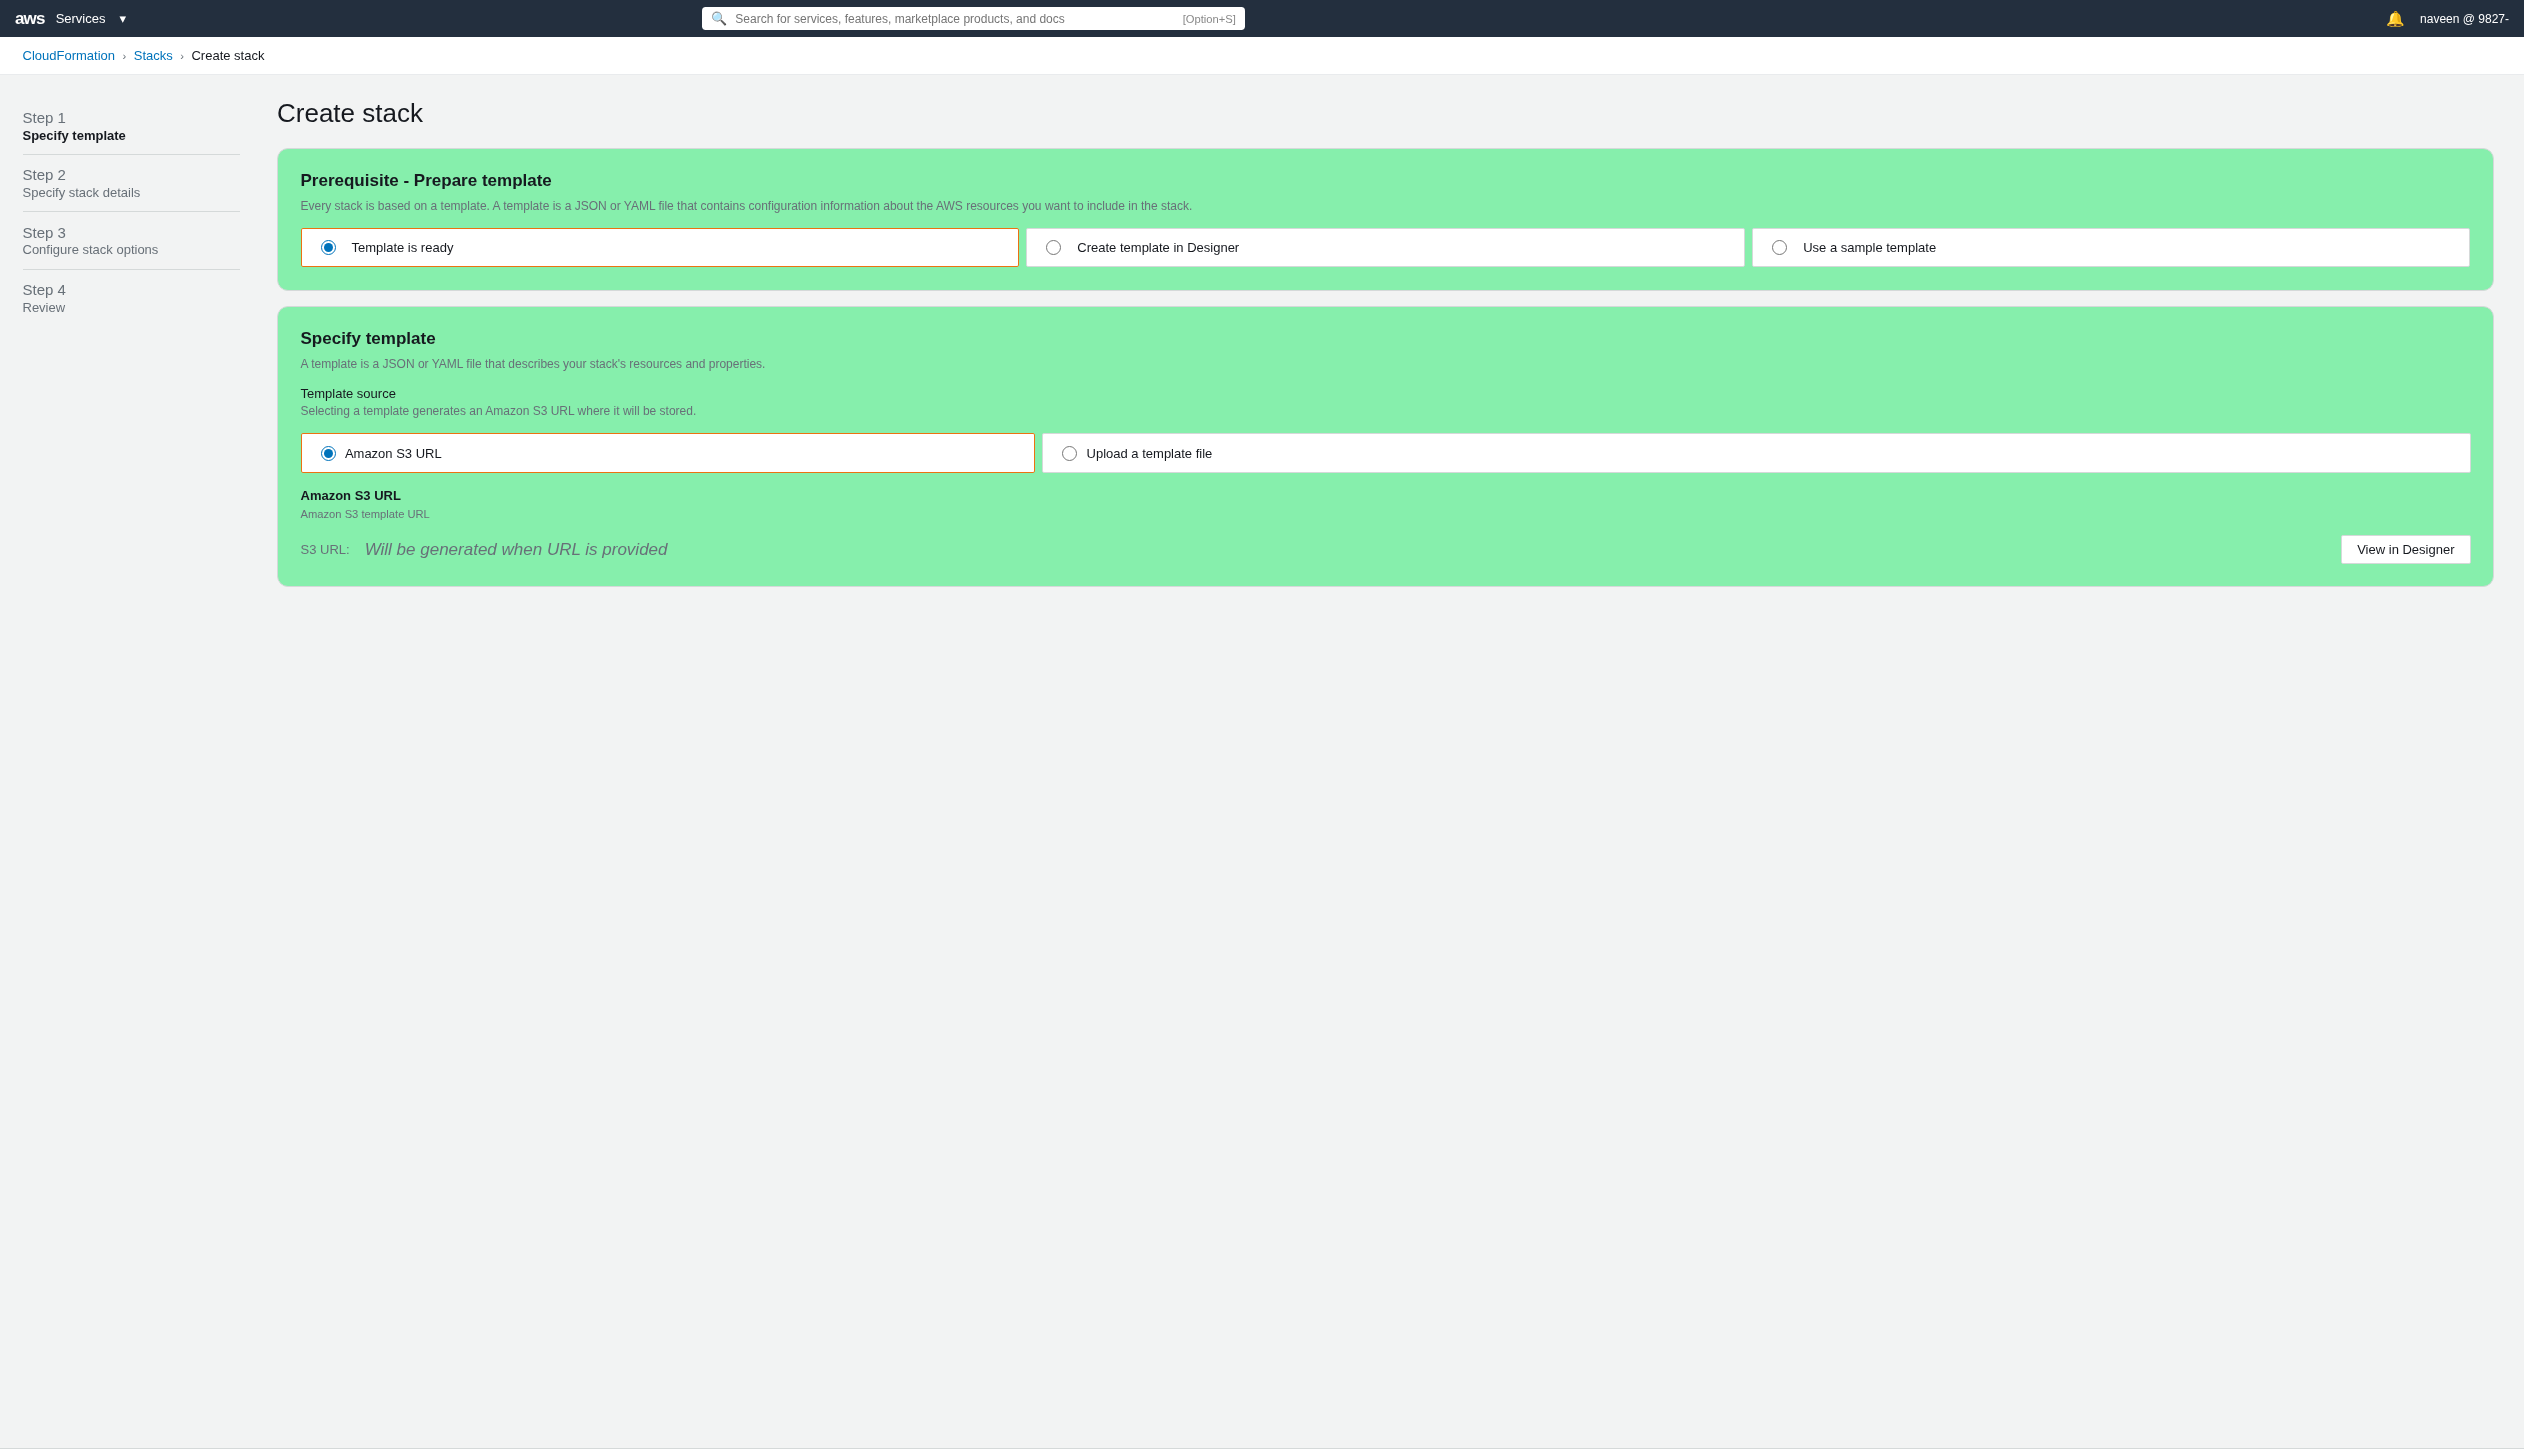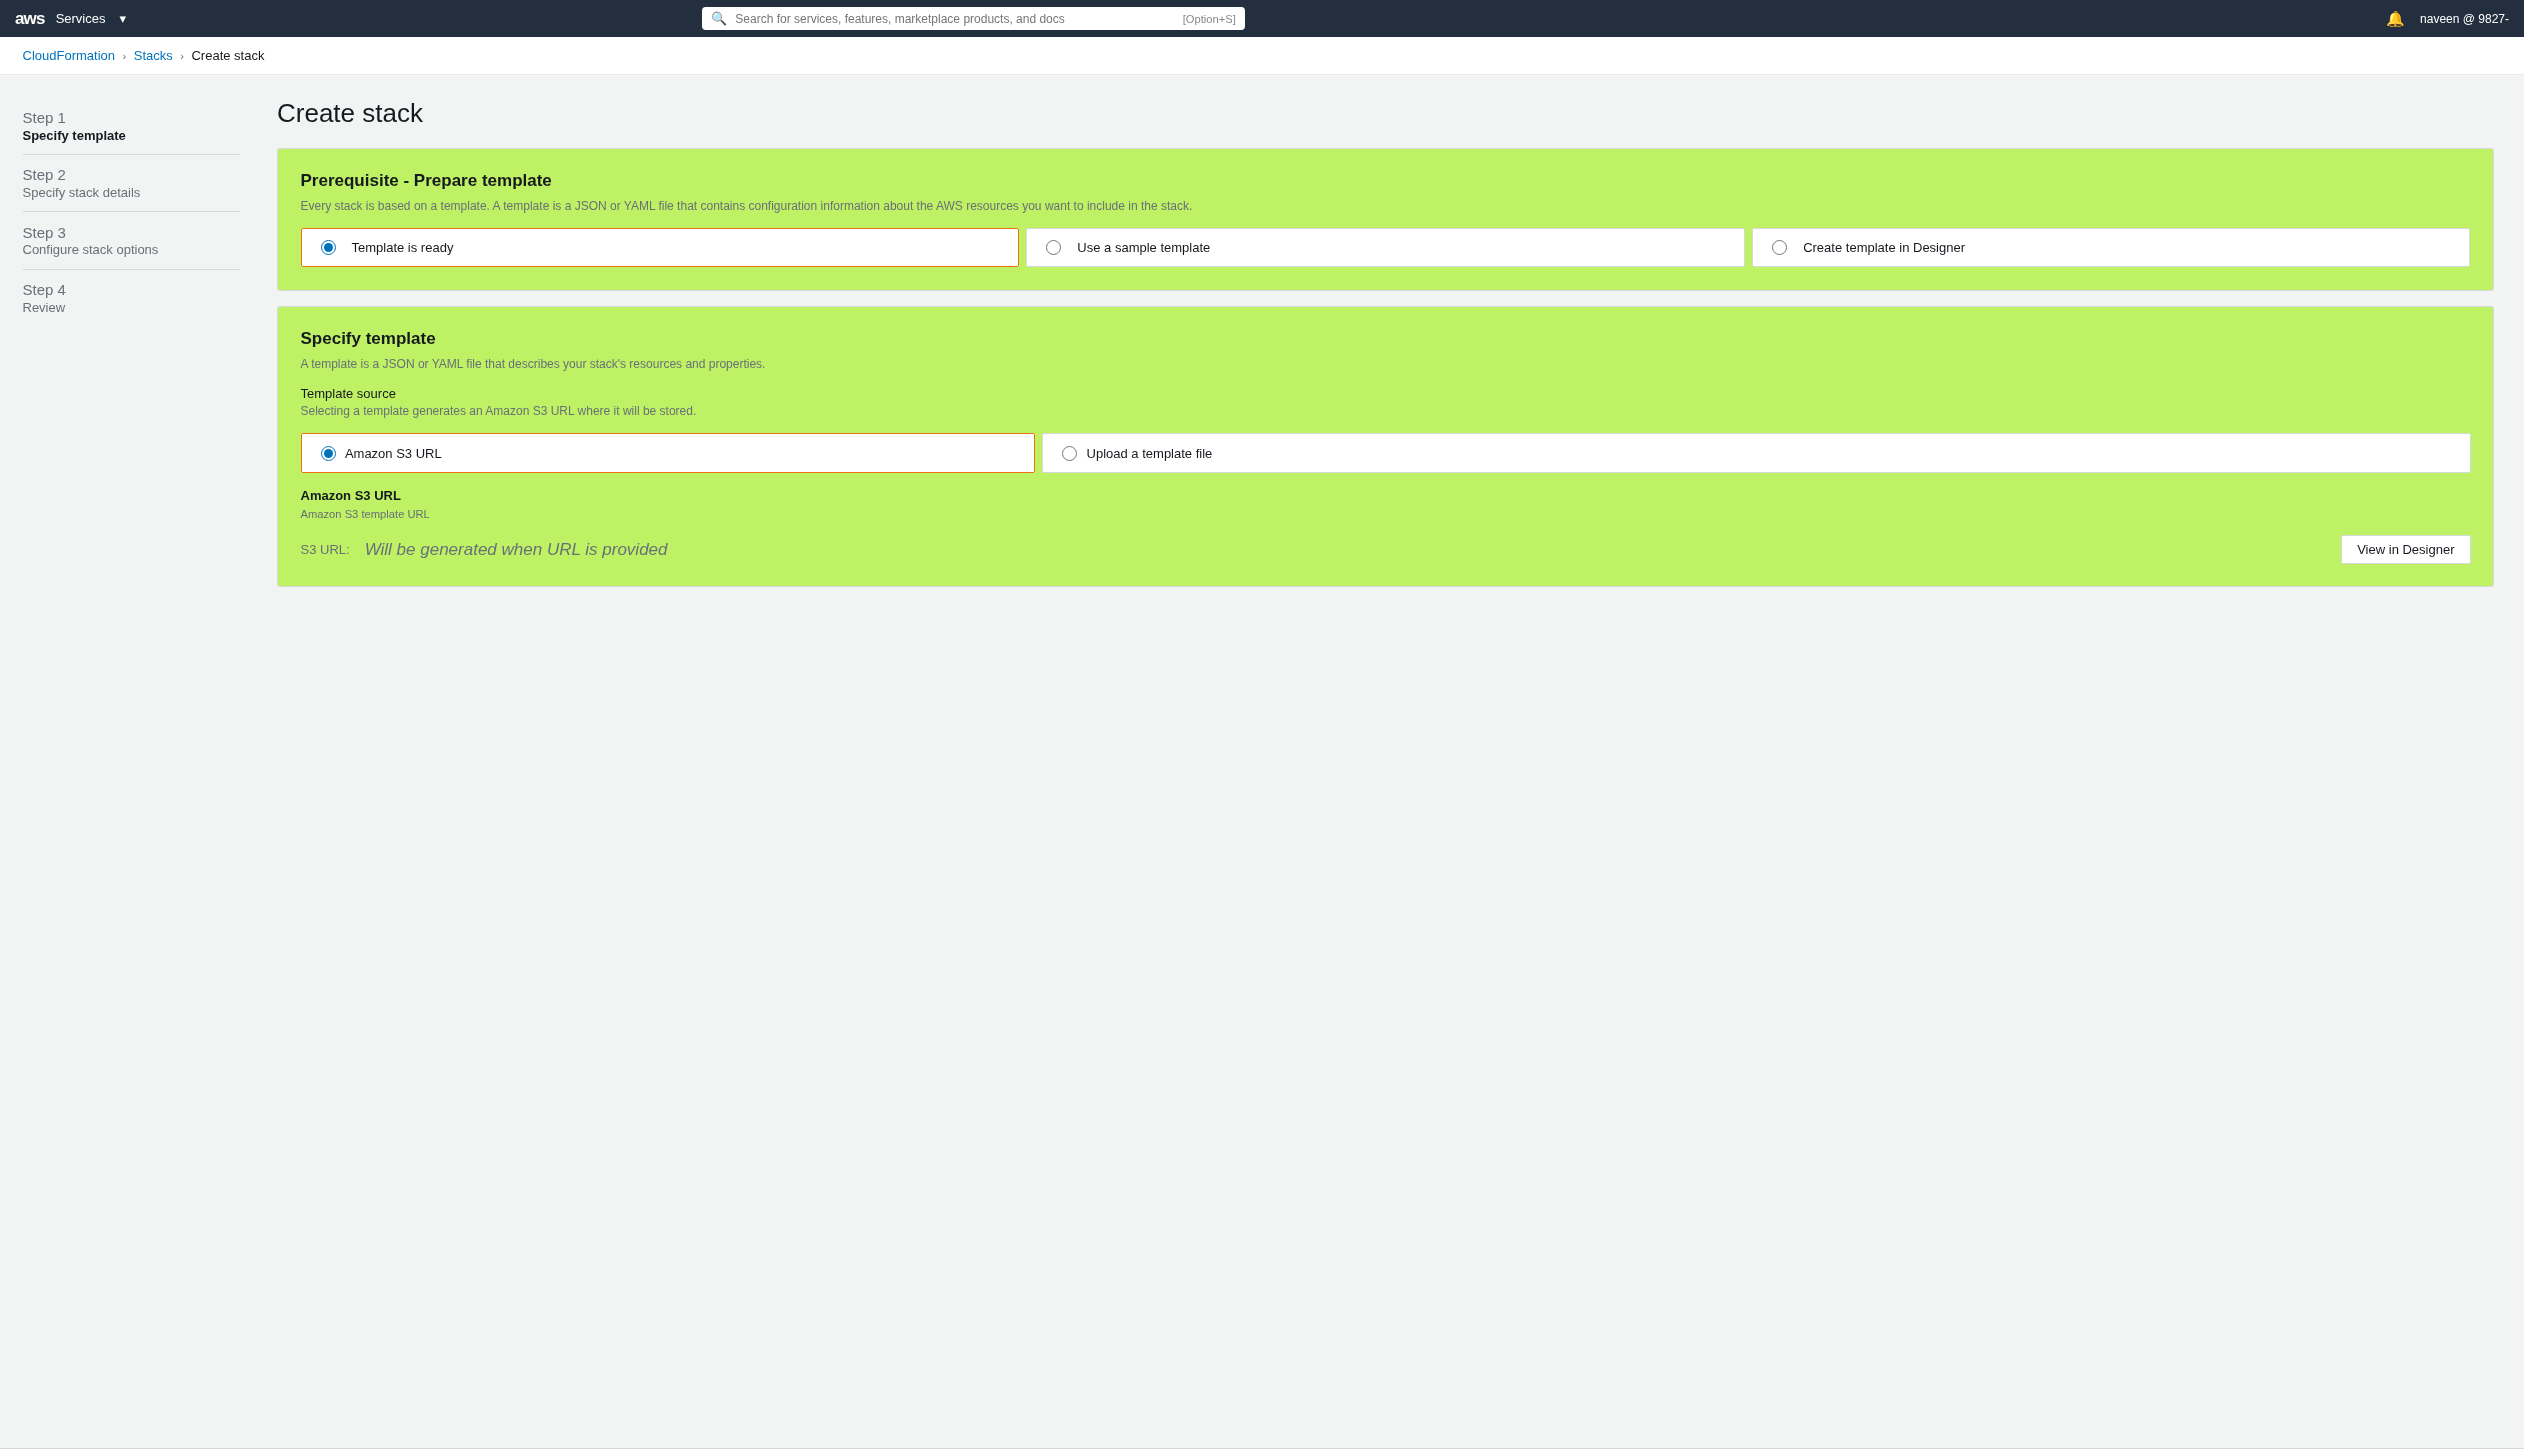--- a/index.html
+++ b/index.html
@@ -126,23 +126,23 @@
     }
     .page-title {
       font-size: 26px;
       font-weight: 300;
       color: #16191f;
       margin-bottom: 19px;
     }
 
     
     .card {
-      background: #bef264;
+      background: #86efac;
       border: 0.9px solid #d5d9d9;
-      border-radius: 3px;
+      border-radius: 11px;
       margin-bottom: 15px;
       padding: 22.5px;
     }
     .card-title {
       font-size: 17px;
       font-weight: 700;
       color: #16191f;
       margin-bottom: 7.5px;
     }
     .card-subtitle {
@@ -334,26 +334,26 @@
     <div class="card">
       <div class="card-title">Prerequisite - Prepare template</div>
       <div class="card-desc">Every stack is based on a template. A template is a JSON or YAML file that contains configuration information about the AWS resources you want to include in the stack.</div>
 
       <div class="radio-group">
         <div class="radio-option selected">
           <input type="radio" name="prepare" id="opt-ready" checked="" style="">
           <label for="opt-ready">Template is ready</label>
         </div>
         <div class="radio-option">
+          <input type="radio" name="prepare" id="opt-designer" style="">
+          <label for="opt-designer">Create template in Designer</label>
+        </div>
+        <div class="radio-option">
           <input type="radio" name="prepare" id="opt-sample" style="">
           <label for="opt-sample">Use a sample template</label>
-        </div>
-        <div class="radio-option">
-          <input type="radio" name="prepare" id="opt-designer" style="">
-          <label for="opt-designer">Create template in Designer</label>
         </div>
       </div>
     </div>
 
     <div class="card">
       <div class="card-title">Specify template</div>
       <div class="card-desc">A template is a JSON or YAML file that describes your stack's resources and properties.</div>
 
       <div class="card-subtitle">Template source</div>
       <div class="card-desc">Selecting a template generates an Amazon S3 URL where it will be stored.</div>

